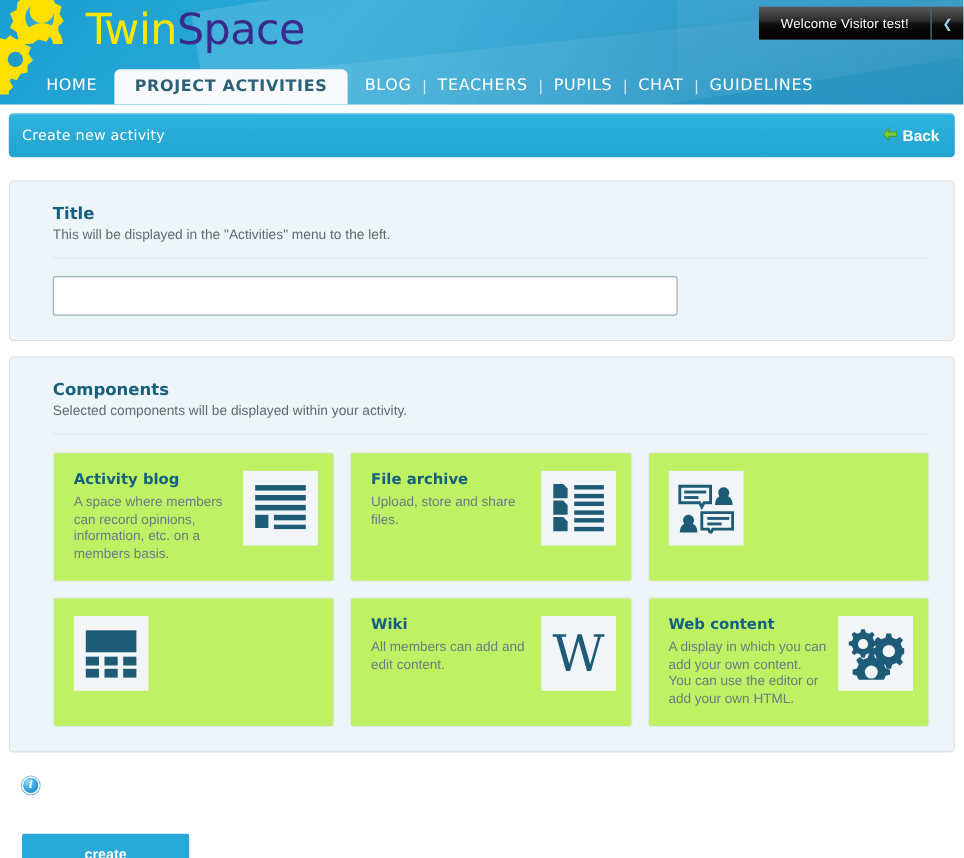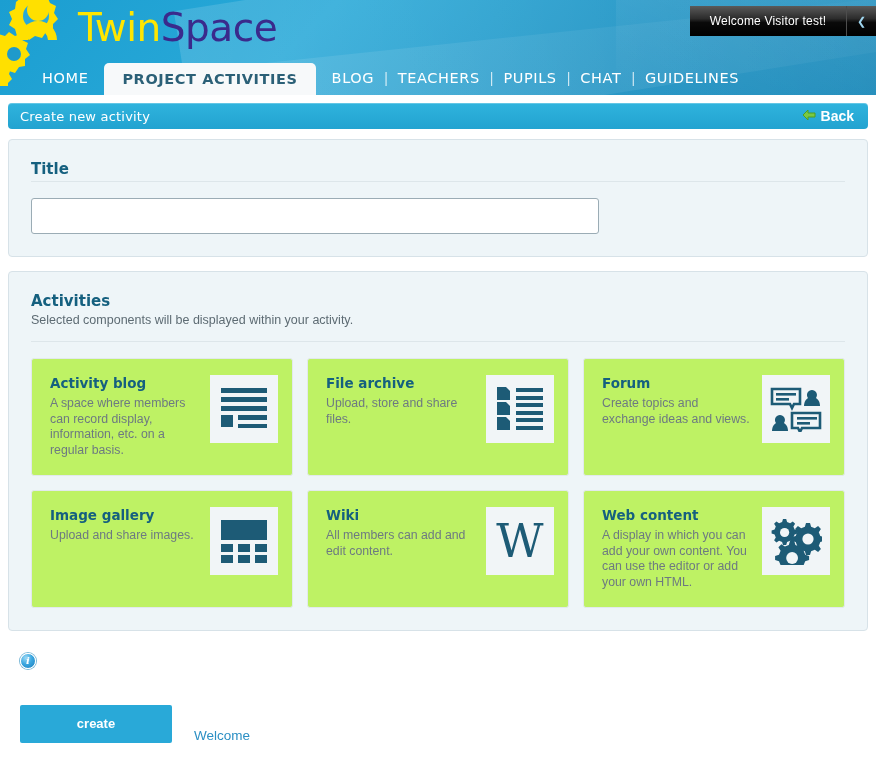--- a/index.html
+++ b/index.html
@@ -97,22 +97,22 @@
     color: #2b6077;
     font-weight: bold;
     border-radius: 5px 5px 0 0;
     padding: 8px 18px 8px 18px;
     margin: 0 6px;
   }
   .nav-sep { color: rgba(255,255,255,0.75); font-size: 14px; padding-bottom: 9px; }
 
   
   .titlebar {
-    margin: 8px 8px 0 8px;
-    height: 26px;
+    margin: 8px 8px 11px 8px;
+    height: 40px;
     background: linear-gradient(180deg, #2fb3dd 0%, #22a3d0 100%);
     border-radius: 4px;
     display: flex; align-items: center; justify-content: space-between;
     padding: 0 10px 0 12px;
     box-shadow: inset 0 1px 0 rgba(255,255,255,0.25);
   }
   .titlebar-text {
     color: #ffffff; font-size: 13px; letter-spacing: 0.2px;
     font-family: "DejaVu Sans", sans-serif;
   }
@@ -122,21 +122,21 @@
     text-decoration: none; padding-right: 4px;
   }
 
   
   .content { padding: 10px 8px 0 8px; }
 
   .panel {
     background: #eef5f8;
     border: 1px solid #d7e2e8;
     border-radius: 4px;
-    padding: 20px 22px 22px 22px;
+    padding: 20px 22px 22px 39px;
     margin-bottom: 14px;
   }
   .panel-heading {
     color: #15607f;
     font-size: 15px;
     font-weight: bold;
     margin: 0 0 3px 0;
     font-family: "DejaVu Sans", sans-serif;
   }
   .panel-sub {
@@ -302,35 +302,36 @@
       </svg>
     </span>
     <span>Back</span>
   </a>
 </div>
 
 <div class="content">
 
   <section class="panel">
     <h2 class="panel-heading">Title</h2>
+    <p class="panel-sub">This will be displayed in the "Activities" menu to the left.</p>
     <div class="panel-rule"></div>
     <input class="title-input" type="text" placeholder="" style="">
   </section>
 
   <section class="panel">
-    <h2 class="panel-heading">Activities</h2>
+    <h2 class="panel-heading">Components</h2>
     <p class="panel-sub">Selected components will be displayed within your activity.</p>
     <div class="panel-rule"></div>
 
     <div class="comp-grid">
 
       <div class="comp-card">
         <div class="comp-text">
           <h3 class="comp-title">Activity blog</h3>
-          <p class="comp-desc">A space where members can record display, information, etc. on a regular basis.</p>
+          <p class="comp-desc">A space where members can record opinions, information, etc. on a members basis.</p>
         </div>
         <div class="comp-icon">
           <svg width="50" height="46" viewBox="0 0 50 46">
             <g fill="#1d5b76">
               <rect x="2" y="2" width="46" height="5"></rect>
               <rect x="2" y="11" width="46" height="5"></rect>
               <rect x="2" y="20" width="46" height="5"></rect>
               <rect x="2" y="29" width="12" height="12"></rect>
               <rect x="19" y="29" width="29" height="5"></rect>
               <rect x="19" y="38" width="29" height="4"></rect>
@@ -356,24 +357,20 @@
               <rect x="21" y="25" width="27" height="4"></rect>
               <path d="M2 31 h9 l4 4 v9 h-13 z"></path>
               <rect x="21" y="32" width="27" height="4"></rect>
               <rect x="21" y="40" width="27" height="4"></rect>
             </g>
           </svg>
         </div>
       </div>
 
       <div class="comp-card">
-        <div class="comp-text">
-          <h3 class="comp-title">Forum</h3>
-          <p class="comp-desc">Create topics and exchange ideas and views.</p>
-        </div>
         <div class="comp-icon">
           <svg width="52" height="46" viewBox="0 0 52 46">
             <g fill="none" stroke="#1d5b76" stroke-width="2.6">
               <path d="M2 3 h28 v15 h-6 l-2 4 -2 -4 h-18 z"></path>
             </g>
             <g fill="#1d5b76">
               <rect x="6" y="7" width="20" height="2.6"></rect>
               <rect x="6" y="12" width="13" height="2.6"></rect>
               <path d="M42 4 a5 5 0 1 1 -0.1 0 z"></path>
               <path d="M34 20 c0 -6 4 -9 8 -9 c4 0 8 3 8 9 z"></path>
@@ -385,24 +382,20 @@
             </g>
             <g fill="#1d5b76">
               <rect x="27" y="31" width="20" height="2.6"></rect>
               <rect x="27" y="36" width="13" height="2.6"></rect>
             </g>
           </svg>
         </div>
       </div>
 
       <div class="comp-card">
-        <div class="comp-text">
-          <h3 class="comp-title">Image gallery</h3>
-          <p class="comp-desc">Upload and share images.</p>
-        </div>
         <div class="comp-icon">
           <svg width="50" height="46" viewBox="0 0 50 46">
             <g fill="#1d5b76">
               <rect x="2" y="2" width="46" height="20"></rect>
               <rect x="2" y="26" width="12" height="8"></rect>
               <rect x="19" y="26" width="12" height="8"></rect>
               <rect x="36" y="26" width="12" height="8"></rect>
               <rect x="2" y="37" width="12" height="8"></rect>
               <rect x="19" y="37" width="12" height="8"></rect>
               <rect x="36" y="37" width="12" height="8"></rect>

